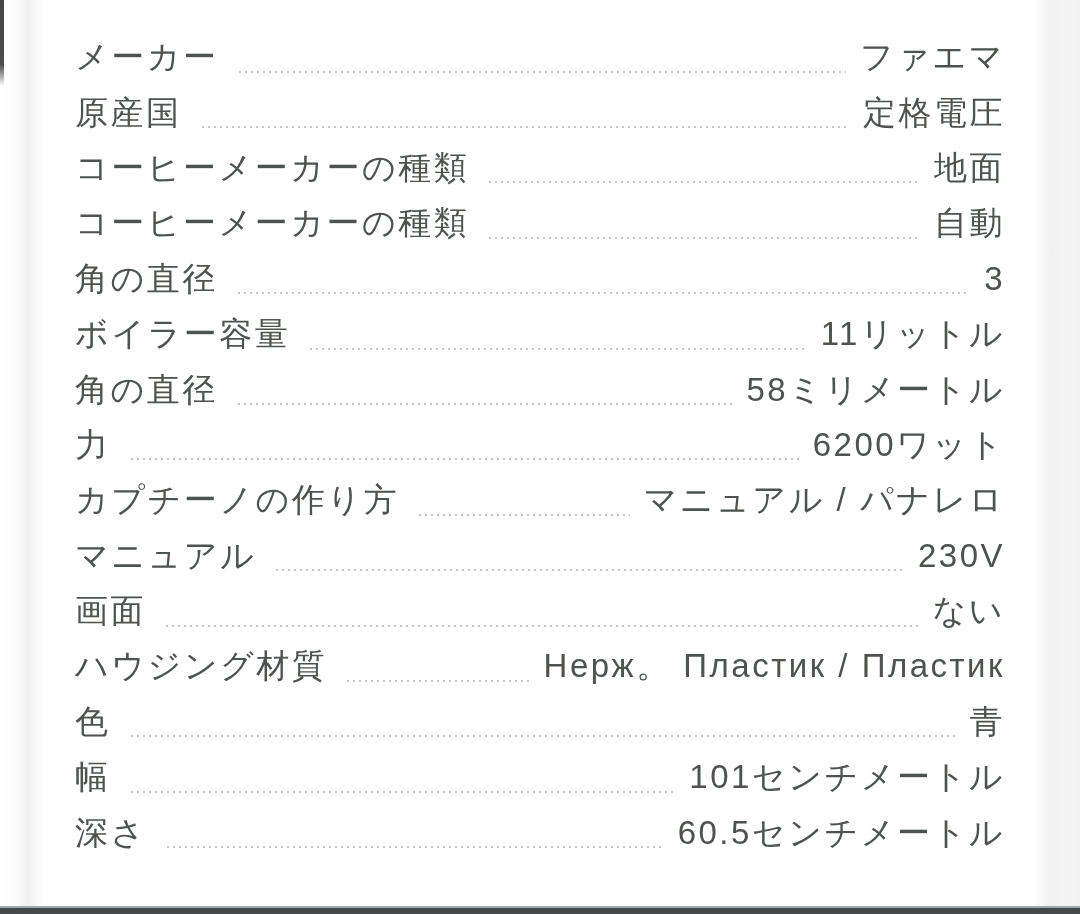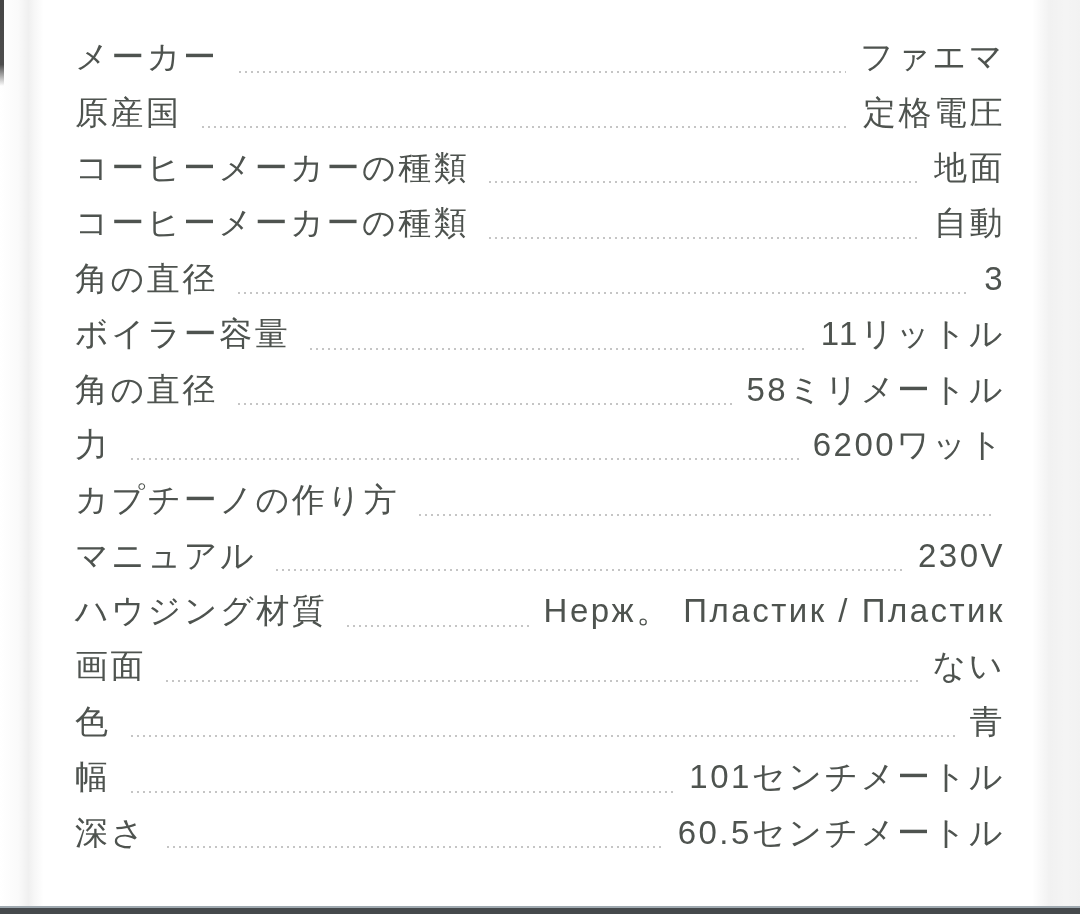--- a/index.html
+++ b/index.html
@@ -124,35 +124,36 @@
     <span class="spec-value">58ミリメートル</span>
   </div>
       <div class="row">
     <span class="spec-label">力</span>
     <span class="leader"></span>
     <span class="spec-value">6200ワット</span>
   </div>
       <div class="row">
     <span class="spec-label">カプチーノの作り方</span>
     <span class="leader"></span>
+    <span class="spec-value">マニュアル / パナレロ</span>
   </div>
       <div class="row">
     <span class="spec-label">マニュアル</span>
     <span class="leader"></span>
     <span class="spec-value">230V</span>
   </div>
       <div class="row">
+    <span class="spec-label">画面</span>
+    <span class="leader"></span>
+    <span class="spec-value">ない</span>
+  </div>
+      <div class="row">
     <span class="spec-label">ハウジング材質</span>
     <span class="leader"></span>
     <span class="spec-value">Нерж。 Пластик / Пластик</span>
-  </div>
-      <div class="row">
-    <span class="spec-label">画面</span>
-    <span class="leader"></span>
-    <span class="spec-value">ない</span>
   </div>
       <div class="row">
     <span class="spec-label">色</span>
     <span class="leader"></span>
     <span class="spec-value">青</span>
   </div>
       <div class="row">
     <span class="spec-label">幅</span>
     <span class="leader"></span>
     <span class="spec-value">101センチメートル</span>

